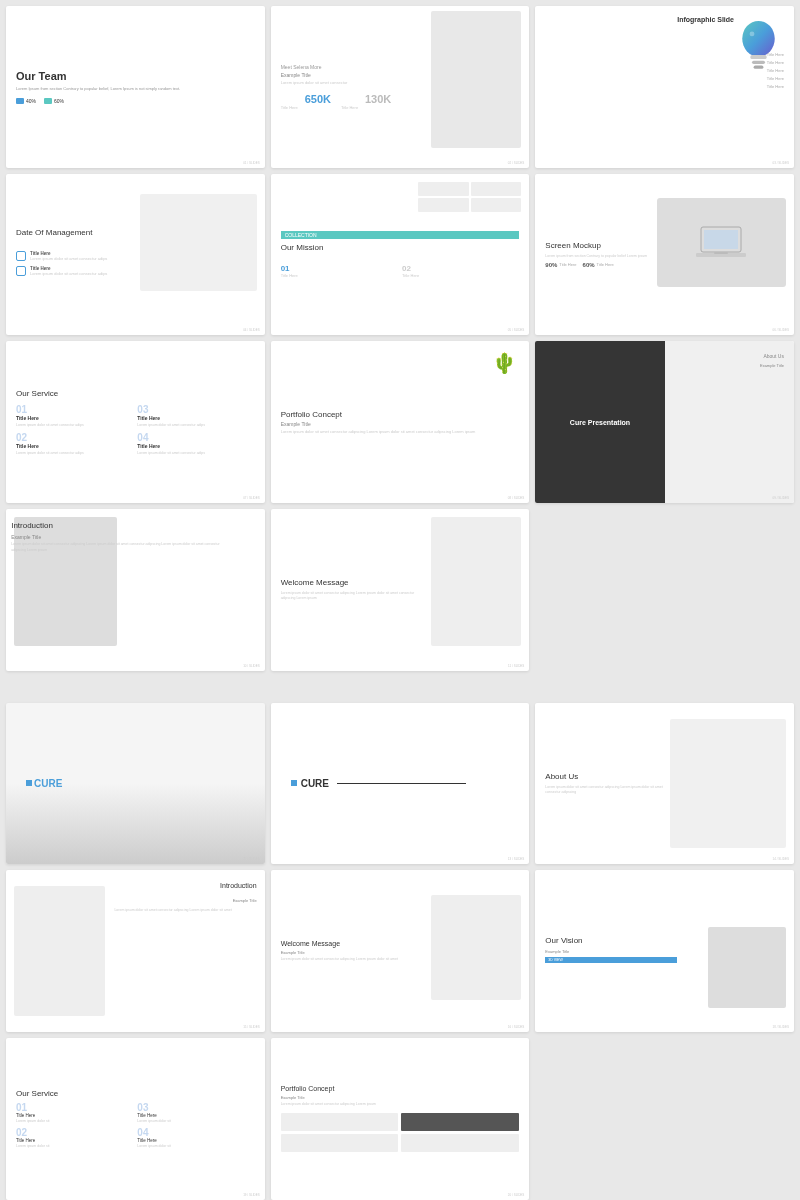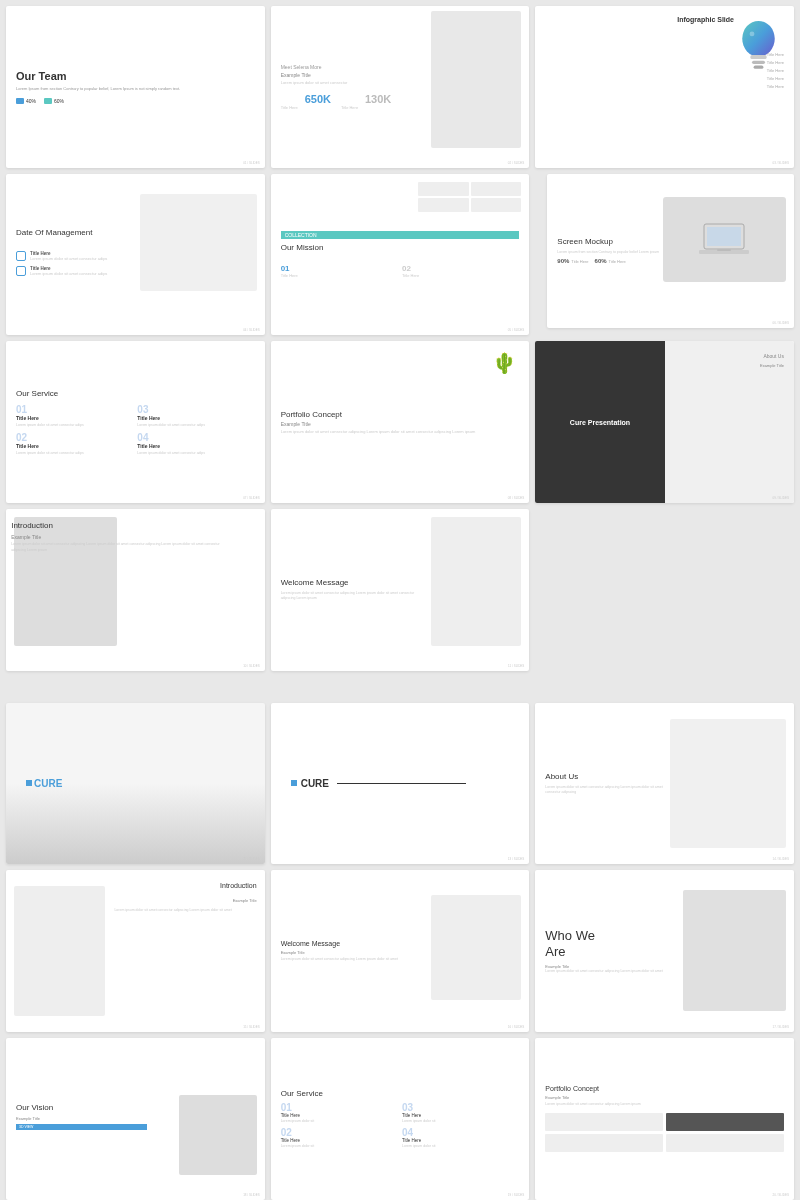--- a/index.html
+++ b/index.html
@@ -195,21 +195,21 @@
 
     
     .person-img { background: linear-gradient(135deg, #ccc 0%, #aaa 100%); }
     .plant-img { background: linear-gradient(135deg, #d4e8d0 0%, #b8d4b0 100%); }
     .room-img { background: linear-gradient(135deg, #e8e8e8 0%, #d0d0d0 100%); }
 
     
     .bulb-svg { position: absolute; right: 8px; top: 10px; width: 55px; height: 65px; }
 
     
-    .slide-screen-mockup { background: #fff; margin-left: 12px; }
+    .slide-screen-mockup { background: #fff; }
     .slide-screen-mockup .title { font-size: 8px; color: #333; margin-bottom: 4px; }
     .slide-screen-mockup .laptop { width: 50%; height: 55%; position: absolute; right: 8px; top: 15%; background: #ddd; border-radius: 3px; display: flex; align-items: center; justify-content: center; font-size: 5px; color: #aaa; }
     .slide-screen-mockup .desc { font-size: 3.5px; color: #ccc; }
     .slide-screen-mockup .stats { display: flex; gap: 6px; margin-top: 4px; }
     .slide-screen-mockup .stat { font-size: 4px; color: #aaa; display: flex; align-items: center; gap: 2px; }
     .slide-screen-mockup .stat-val { font-size: 6px; font-weight: bold; color: #555; }
   </style>
 </head>
 <body>
 
@@ -449,27 +449,20 @@
   </div>
 
   <div class="slide slide-welcome2">
     <div class="title" style="font-size:7px;color:#333;margin-bottom:3px;">Welcome Message</div>
     <div class="example" style="font-size:4px;color:#888;margin-bottom:2px;">Example Title</div>
     <div style="font-size:3.5px;color:#ccc;line-height:1.5;width:55%;">Lorem ipsum dolor sit amet consectur adipscing Lorem ipsum dolor sit amet</div>
     <div class="img-placeholder person-img" style="position:absolute;right:8px;top:15%;width:35%;height:65%;border-radius:2px;"></div>
     <div class="slide-num">16 / SLIDES</div>
   </div>
 
-  <div class="slide slide-who-we-are">
-    <div style="font-size:13px;font-weight:300;color:#333;line-height:1.2;">Who We<br>Are</div>
-    <div style="font-size:4px;color:#888;margin-top:4px;">Example Title</div>
-    <div style="font-size:3.5px;color:#ccc;line-height:1.5;width:55%;">Lorem ipsum dolor sit amet consectur adipscing Lorem ipsum dolor sit amet</div>
-    <div class="img-placeholder person-img" style="position:absolute;right:8px;top:12%;width:40%;height:75%;border-radius:2px;"></div>
-    <div class="slide-num">17 / SLIDES</div>
-  </div>
 
   <div class="slide slide-our-vision">
     <div style="font-size:8px;color:#333;margin-bottom:4px;">Our Vision</div>
     <div style="font-size:4px;color:#888;margin-bottom:3px;">Example Title</div>
     <div style="height:6px;background:#4a9eda;width:55%;margin-bottom:4px;display:flex;align-items:center;padding:0 3px;">
       <span style="font-size:3.5px;color:#fff;">3D VIEW</span>
     </div>
     <div class="img-placeholder person-img" style="position:absolute;right:8px;bottom:15%;width:30%;height:50%;border-radius:2px;"></div>
     <div class="slide-num">18 / SLIDES</div>
   </div>

